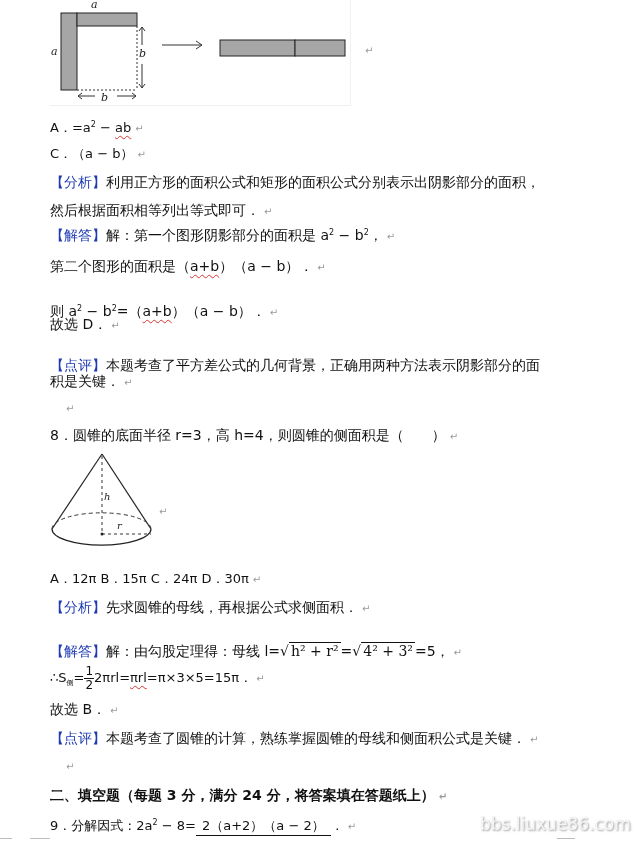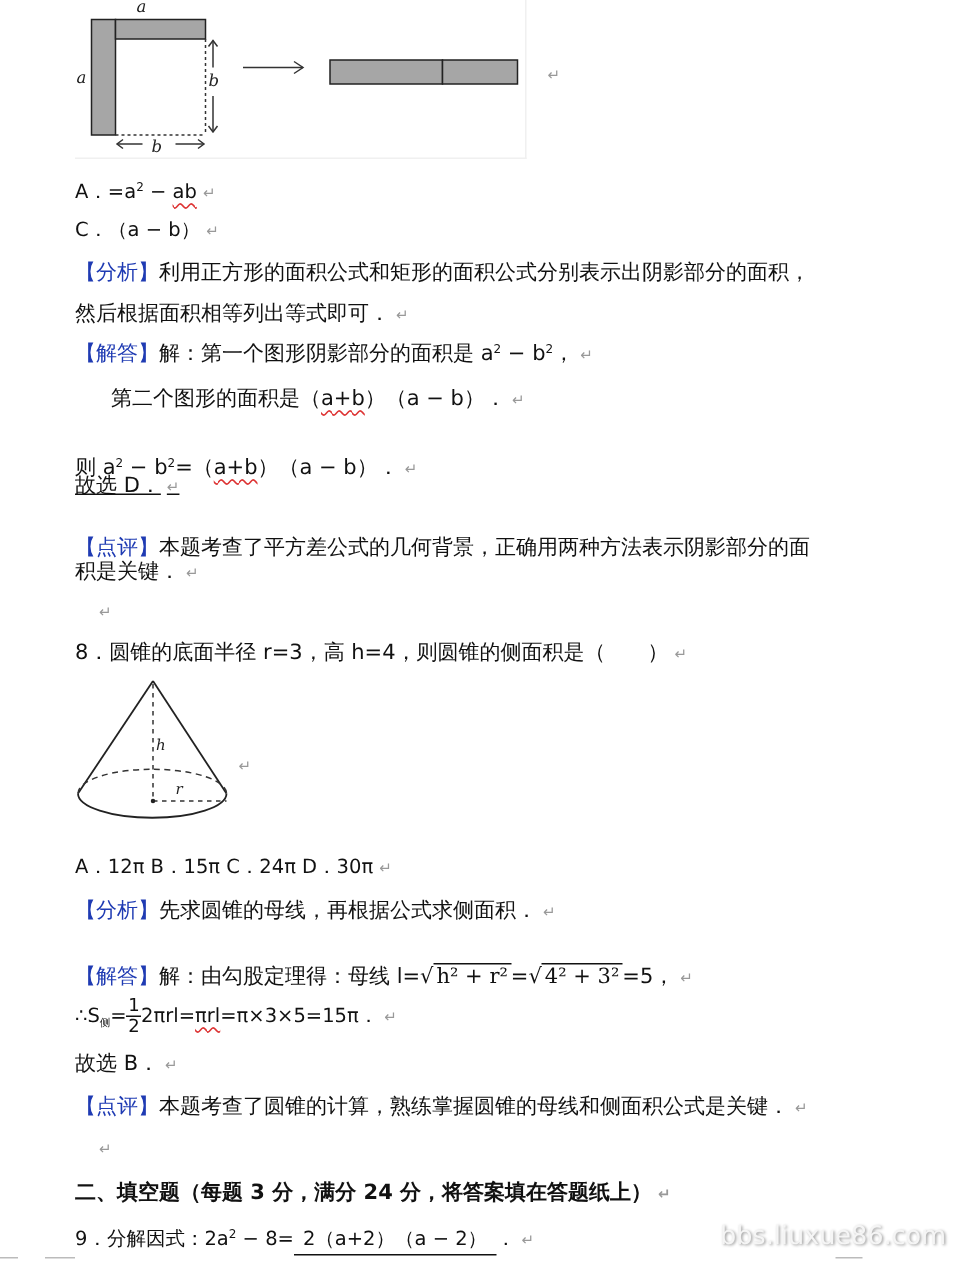--- a/index.html
+++ b/index.html
@@ -78,33 +78,33 @@
 
 <div class="line" style="top:116px;">
   <span>A．=a</span><sup>2</sup><span> − </span><span class="wavy">ab</span><span class="ret">↵</span>
 </div>
 <div class="line" style="top:145px;">
   <span>C．（a − b）</span><span class="ret">↵</span>
 </div>
 <div class="line" style="top:173px;font-size:14px;">
   <span class="tag">【分析】</span><span>利用正方形的面积公式和矩形的面积公式分别表示出阴影部分的面积，</span>
 </div>
-<div class="line" style="top:201px;font-size:14px;font-family:Liberation Serif, serif;">
+<div class="line" style="top:201px;font-size:14px;">
   <span>然后根据面积相等列出等式即可．</span><span class="ret">↵</span>
 </div>
 <div class="line" style="top:224px;font-size:14px;">
   <span class="tag">【解答】</span><span>解：第一个图形阴影部分的面积是 a</span><sup>2</sup><span> − b</span><sup>2</sup><span>，</span><span class="ret">↵</span>
 </div>
-<div class="line" style="top:257px;font-size:14px;margin-left:24px;">
+<div class="line" style="top:257px;font-size:14px;">
   <span>第二个图形的面积是（</span><span class="wavy">a+b</span><span>）（a − b）．</span><span class="ret">↵</span>
 </div>
 <div class="line" style="top:300px;font-size:14px;">
   <span>则 a</span><sup>2</sup><span> − b</span><sup>2</sup><span>=（</span><span class="wavy">a+b</span><span>）（a − b）．</span><span class="ret">↵</span>
 </div>
-<div class="line" style="top:315px;font-size:14px;text-decoration:underline;">
+<div class="line" style="top:315px;font-size:14px;">
   <span>故选 D．</span><span class="ret">↵</span>
 </div>
 <div class="line" style="top:344px;font-size:14px;margin-top:12px;">
   <span class="tag">【点评】</span><span>本题考查了平方差公式的几何背景，正确用两种方法表示阴影部分的面</span>
 </div>
 <div class="line" style="top:372px;font-size:14px;">
   <span>积是关键．</span><span class="ret">↵</span>
 </div>
 <div class="line" style="top:399px;left:62px;">
   <span class="ret">↵</span>

